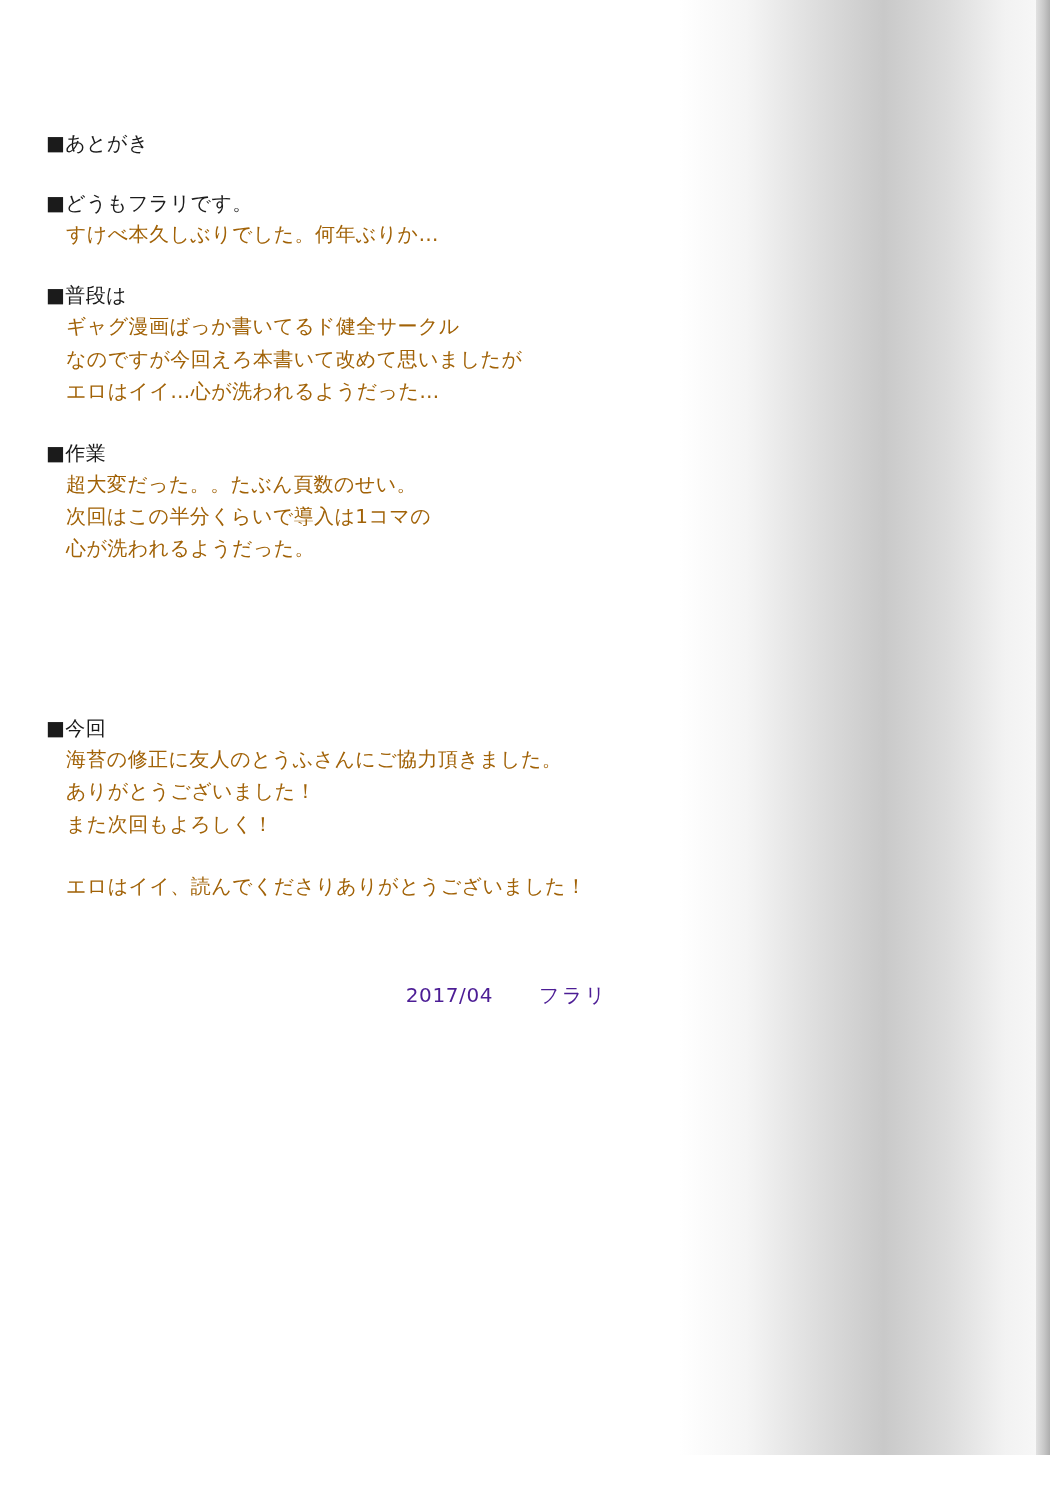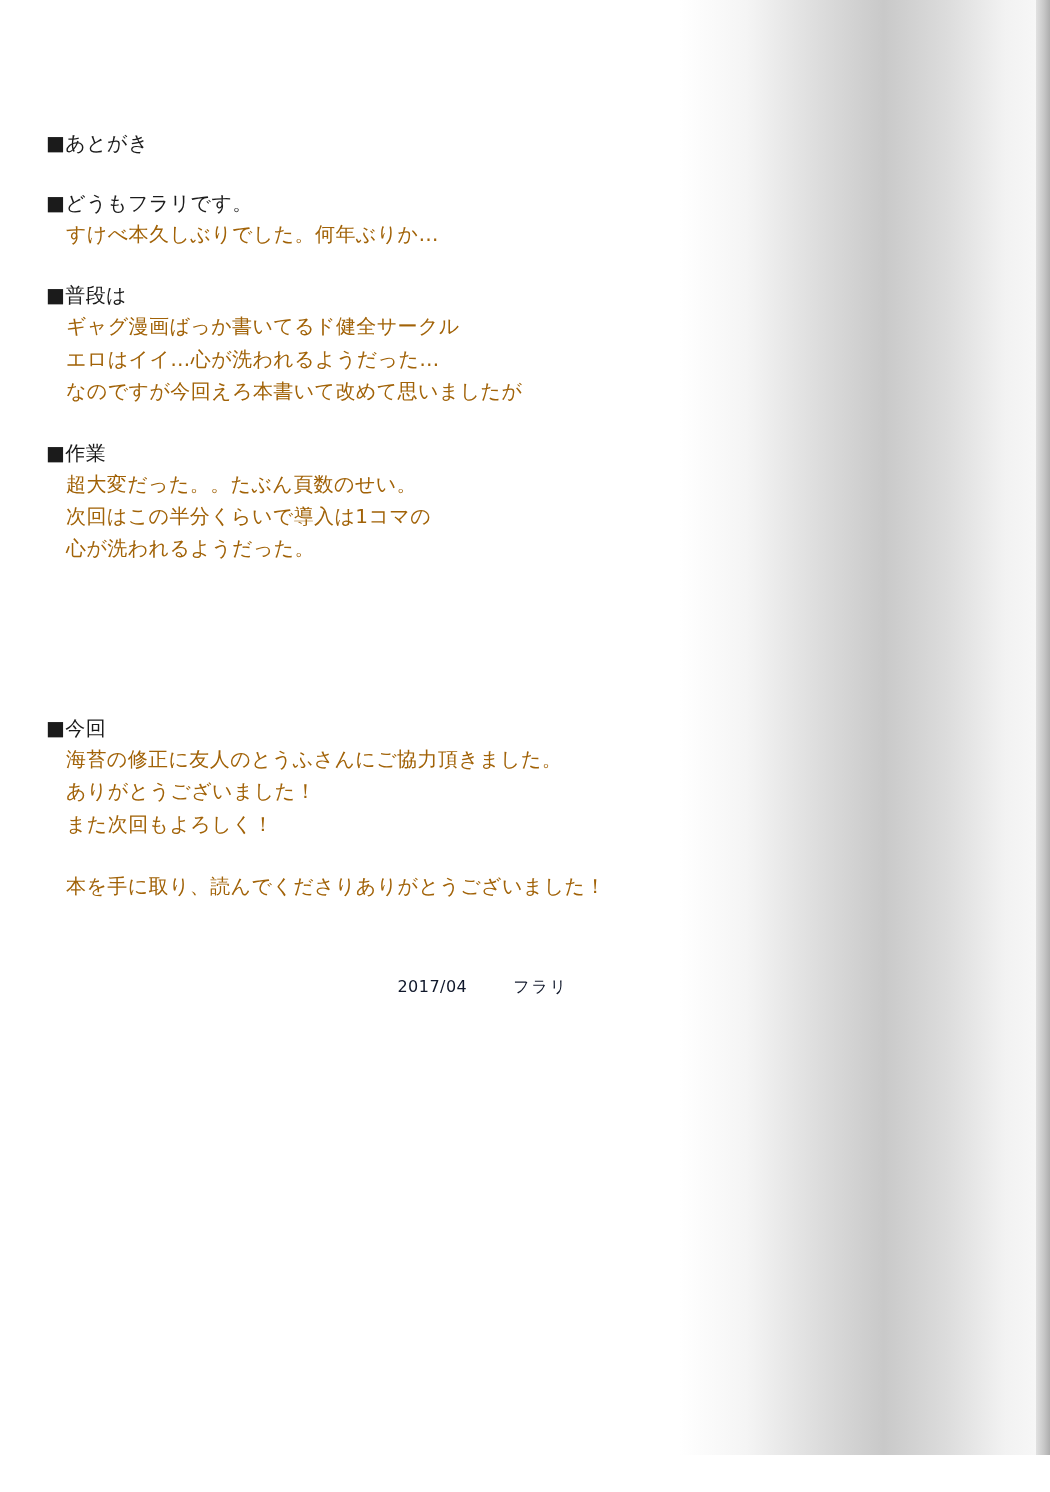--- a/index.html
+++ b/index.html
@@ -67,22 +67,22 @@
     letter-spacing: 0.02em;
     padding-left: 20px;
     white-space: pre;
   }
   .spacer-large {
     height: 118px;
   }
   .signature {
     margin-top: 56px;
     padding-left: 318px;
-    font-size: 16px;
-    color: #0f172a;
+    font-size: 20px;
+    color: #4c1d95;
     letter-spacing: 0.03em;
     white-space: pre;
   }
   .sig-date {
     display: inline-block;
   }
   .sig-name {
     display: inline-block;
     margin-left: 46px;
     letter-spacing: 0.12em;
@@ -100,42 +100,42 @@
     </div>
 
     <div class="block">
       <div class="heading">■どうもフラリです。</div>
       <div class="line">すけべ本久しぶりでした。何年ぶりか…</div>
     </div>
 
     <div class="block">
       <div class="heading">■普段は</div>
       <div class="line">ギャグ漫画ばっか書いてるド健全サークル</div>
+      <div class="line">なのですが今回えろ本書いて改めて思いましたが</div>
       <div class="line">エロはイイ…心が洗われるようだった…</div>
-      <div class="line">なのですが今回えろ本書いて改めて思いましたが</div>
     </div>
 
     <div class="block">
       <div class="heading">■作業</div>
       <div class="line">超大変だった。。たぶん頁数のせい。</div>
       <div class="line">次回はこの半分くらいで導入は1コマの</div>
       <div class="line">心が洗われるようだった。</div>
     </div>
 
     <div class="spacer-large"></div>
 
     <div class="block">
       <div class="heading">■今回</div>
       <div class="line">海苔の修正に友人のとうふさんにご協力頂きました。</div>
       <div class="line">ありがとうございました！</div>
       <div class="line">また次回もよろしく！</div>
     </div>
 
     <div class="block">
-      <div class="line">本を手に取り、読んでくださりありがとうございました！</div>
+      <div class="line">エロはイイ、読んでくださりありがとうございました！</div>
     </div>
 
     <div class="signature">
       <span class="sig-date">2017/04</span><span class="sig-name">フラリ</span>
     </div>
 
   </div>
 
   <div class="gutter-shade"></div>
   <div class="gutter-edge"></div>

